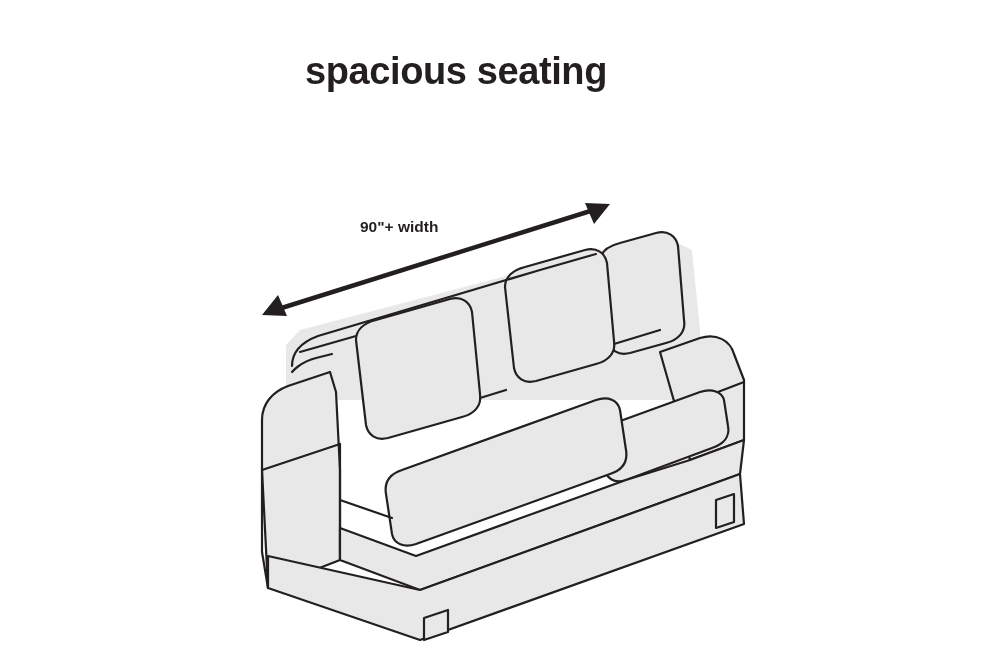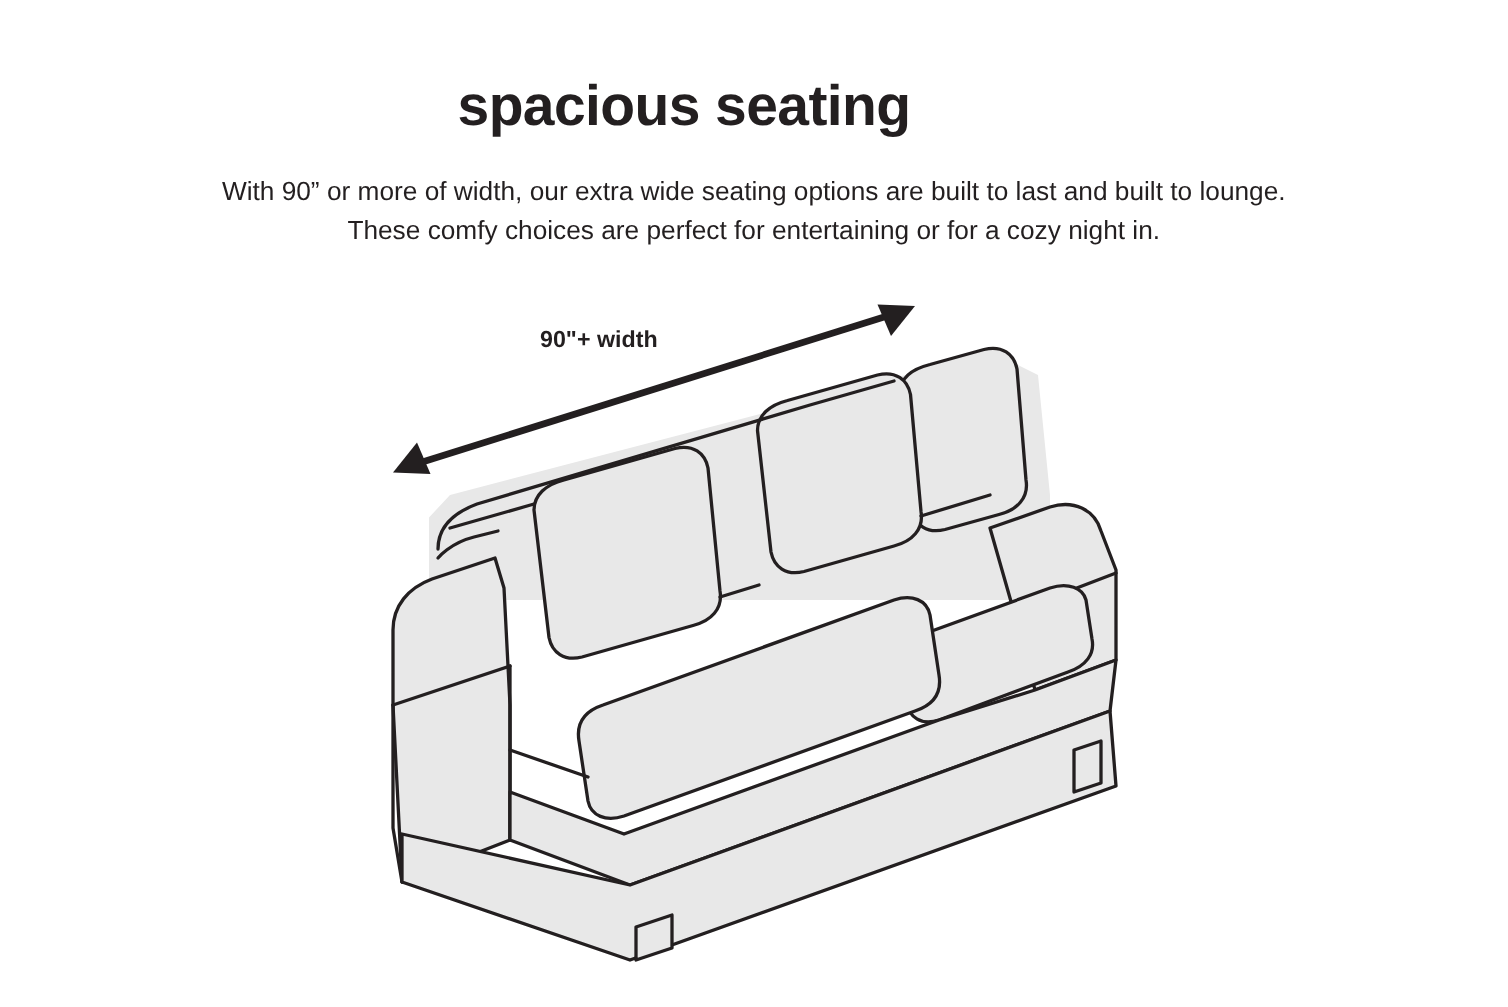--- a/index.html
+++ b/index.html
@@ -63,24 +63,20 @@
   }
   svg { display: block; }
 </style>
 </head>
 <body>
 
 <div class="page">
 
   <div class="headline">spacious seating</div>
 
-  <div class="subcopy">
-    <span class="line1">With 90” or more of width, our extra wide seating options are built to last and built to lounge.</span>
-    <span class="line2">These comfy choices are perfect for entertaining or for a cozy night in.</span>
-  </div>
 
   <div class="art">
     <svg width="1005" height="671" viewBox="0 0 1005 671" xmlns="http://www.w3.org/2000/svg">
 
       <g>
         <line x1="272" y1="311" x2="600" y2="208" stroke="#231f20" stroke-width="4.5" stroke-linecap="butt"></line>
         <polygon points="610,204 585,203 594,224" fill="#231f20"></polygon>
         <polygon points="262,315 287,316 278,295" fill="#231f20"></polygon>
       </g>
 

